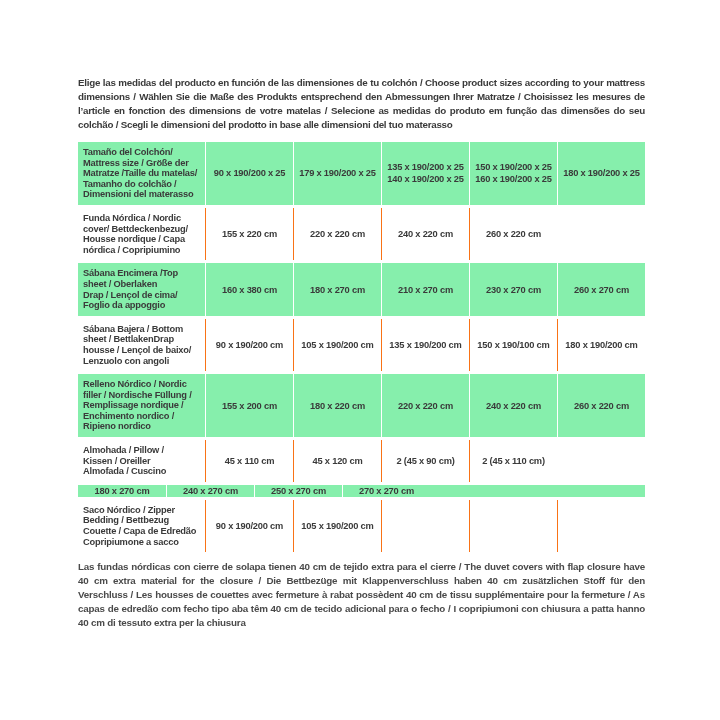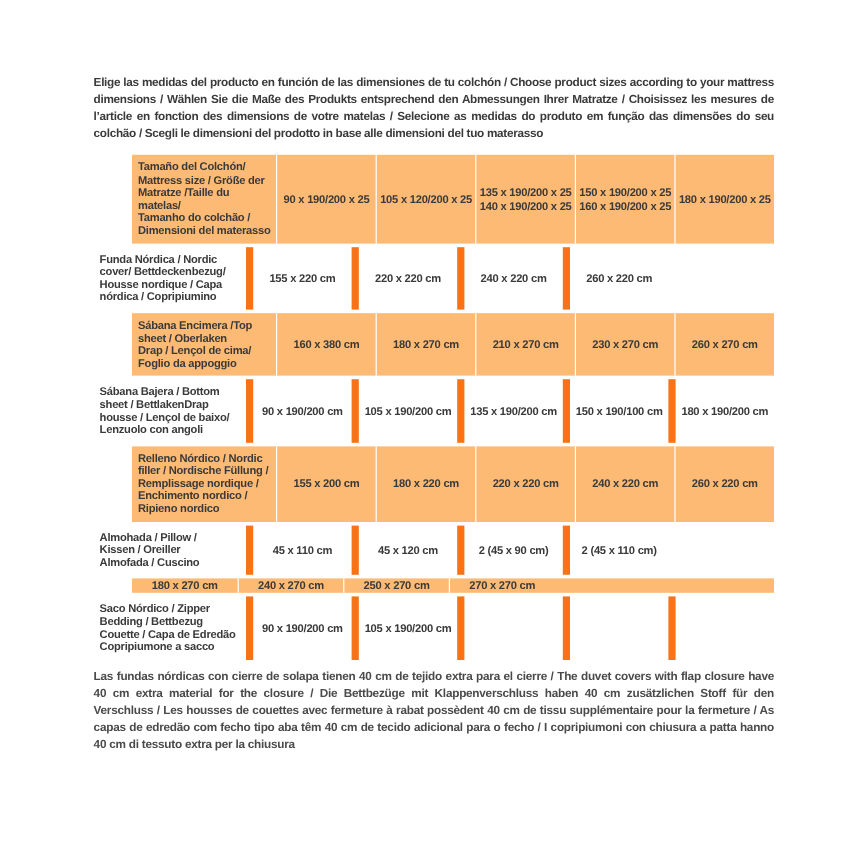--- a/index.html
+++ b/index.html
@@ -8,63 +8,63 @@
     width: 720px;
     height: 720px;
     background: #ffffff;
     font-family: "Liberation Sans", sans-serif;
     color: #3a3a3a;
     overflow: hidden;
   }
   .page {
     position: absolute;
     left: 78px;
-    top: 63px;
+    top: 76px;
     width: 567px;
   }
   .intro {
     margin: 0 0 10px 0;
     font-size: 9.8px;
     font-weight: 700;
     line-height: 14px;
     letter-spacing: -0.25px;
     text-align: justify;
     color: #3a3a3a;
   }
   .size-table {
     width: 567px;
     margin-top: 8px;
   }
   .row {
     display: flex;
     margin-bottom: 3px;
     align-items: stretch;
   }
-  .row.shaded { background: #fdba74; margin-left: 32px; }
+  .row.shaded { background: #86efac; }
   .cell {
     display: flex;
     align-items: center;
     box-sizing: border-box;
     font-size: 9.3px;
     font-weight: 700;
     letter-spacing: -0.2px;
     white-space: pre-line;
   }
   .cell.label {
     width: 127px;
     padding: 5px 2px 5px 5px;
     line-height: 10.6px;
   }
   .cell.value {
     width: 88px;
     justify-content: center;
     text-align: center;
     line-height: 12px;
   }
-  .row .cell + .cell { border-left: 6px solid #f97316; }
+  .row .cell + .cell { border-left: 1px solid #f97316; }
   .row.shaded .cell + .cell { border-left: 1px solid #ffffff; }
   .footnote {
     margin: 8px 0 0 0;
     font-size: 9.8px;
     font-weight: 700;
     line-height: 14px;
     letter-spacing: -0.2px;
     text-align: justify;
     color: #4a4a4a;
   }
@@ -76,21 +76,21 @@
   <p class="intro">Elige las medidas del producto en función de las dimensiones de tu colchón / Choose product sizes according to your mattress dimensions / Wählen Sie die Maße des Produkts entsprechend den Abmessungen Ihrer Matratze / Choisissez les mesures de l’article en fonction des dimensions de votre matelas / Selecione as medidas do produto em função das dimensões do seu colchão / Scegli le dimensioni del prodotto in base alle dimensioni del tuo materasso</p>
 
   <div class="size-table" id="size-table">
       <div class="row shaded">
         <div class="cell label">Tamaño del Colchón/
 Mattress size / Größe der
 Matratze /Taille du matelas/
 Tamanho do colchão /
 Dimensioni del materasso</div>
         <div class="cell value">90 x 190/200 x 25</div>
-        <div class="cell value">105 x 120/200 x 25</div>
+        <div class="cell value">179 x 190/200 x 25</div>
         <div class="cell value">135 x 190/200 x 25
 140 x 190/200 x 25</div>
         <div class="cell value">150 x 190/200 x 25
 160 x 190/200 x 25</div>
         <div class="cell value">180 x 190/200 x 25</div>
       </div>
       <div class="row">
         <div class="cell label">Funda Nórdica /  Nordic
 cover/ Bettdeckenbezug/
 Housse nordique  / Capa

